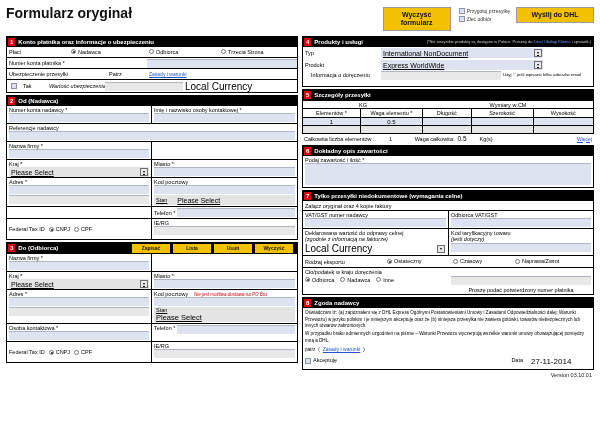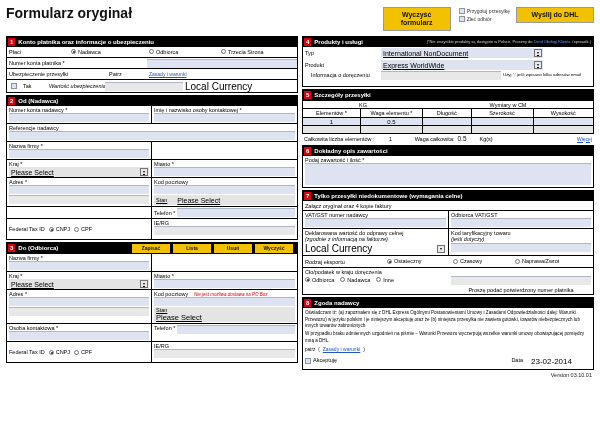--- a/index.html
+++ b/index.html
@@ -534,19 +534,19 @@
         <div style="display:flex;align-items:center;gap:3px;margin-bottom:1px">
           <span>patrz</span>
           <span>(</span>
             <span class="lnk">Zasady i warunki</span>
             <span>)</span>
         </div>
         <div style="display:flex;align-items:center;margin-top:2px">
           <span class="chk"></span>
           <span style="margin-left:2px;font-size:5.5px">Akceptuję</span>
           <span style="margin-left:auto;font-size:5.5px">Data</span>
-          <span style="margin-left:8px;font-size:8px;width:60px">23-02-2014</span>
+          <span style="margin-left:8px;font-size:8px;width:60px">27-11-2014</span>
         </div>
       </div>
       <div class="version">Version 03.10.01</div>
     </div>
   </div>
 </div>
 
 </body></html>

